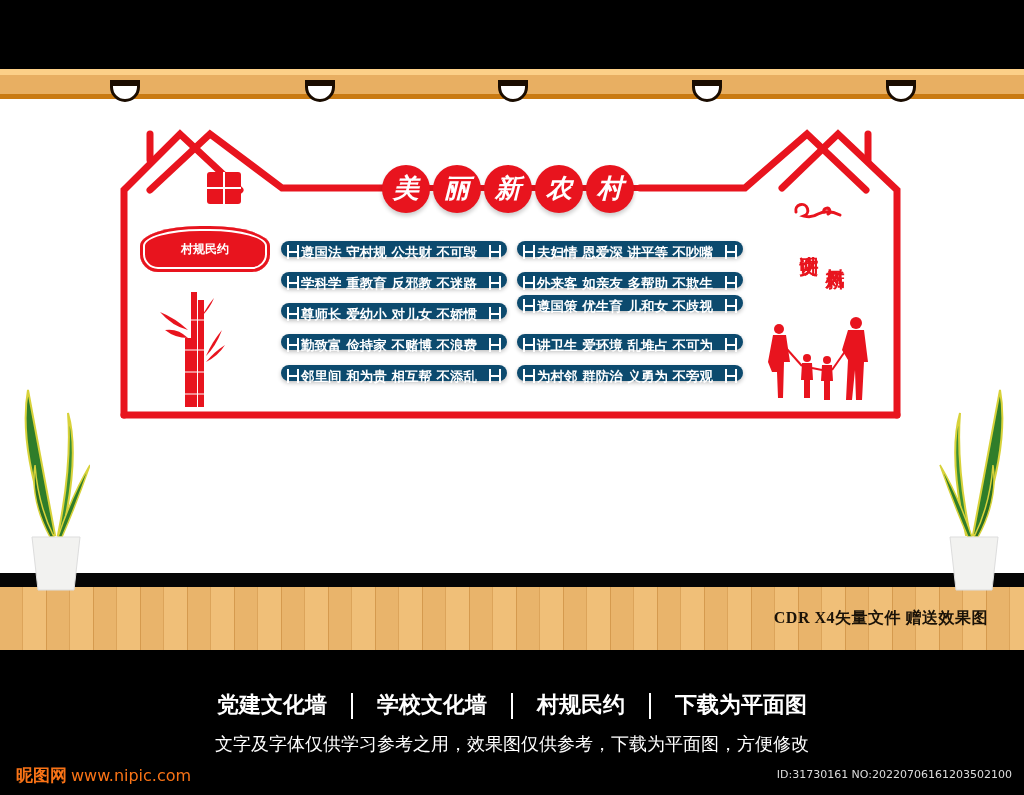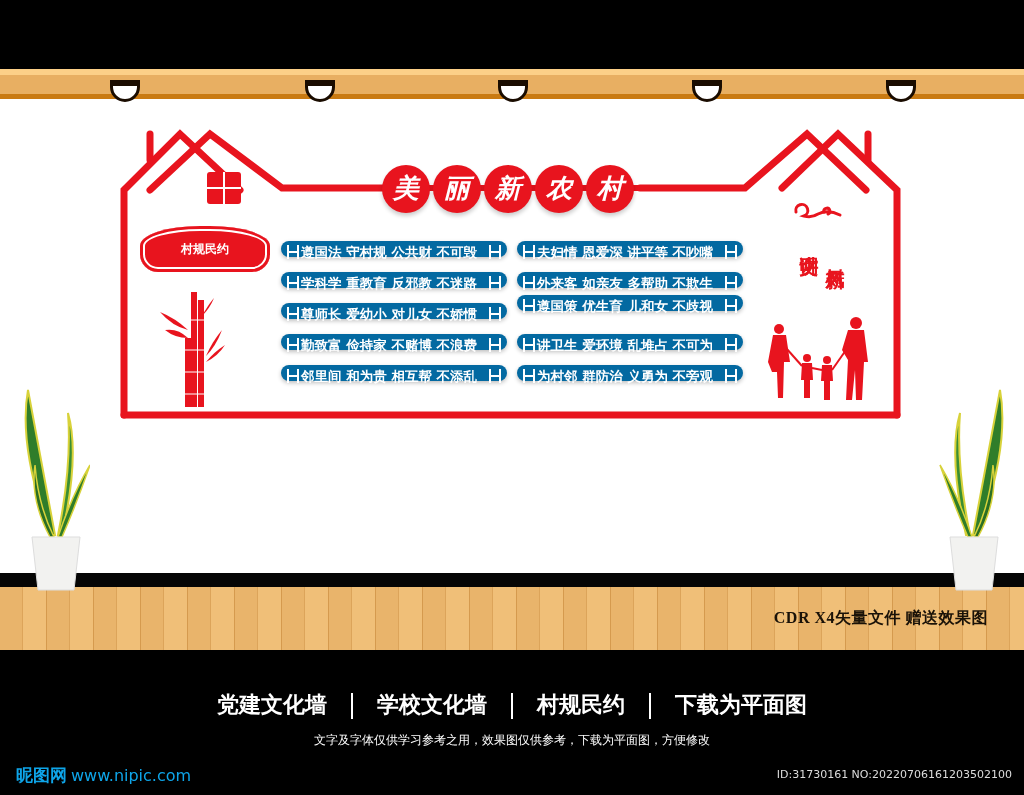--- a/index.html
+++ b/index.html
@@ -11,32 +11,32 @@
   .lamp{position:absolute;top:80px;width:30px;height:22px;background:#fff;border:3px solid #1a0c00;border-top-width:6px;border-radius:0 0 15px 15px;}
   .wall{position:absolute;left:0;top:99px;width:1024px;height:474px;background:#fff;}
   .baseboard{position:absolute;left:0;top:573px;width:1024px;height:14px;background:#050505;}
   .floor{position:absolute;left:0;top:587px;width:1024px;height:63px;
     background:repeating-linear-gradient(90deg,#e9b46b 0 22px,#dca45a 22px 23px,#f0bf78 23px 46px,#d59a4e 46px 47px);}
   .floor-tag{position:absolute;right:36px;top:608px;font-size:16px;font-weight:bold;color:#1a1208;font-family:Liberation Serif, serif;letter-spacing:0.5px;}
   .bottom-band{position:absolute;left:0;top:650px;width:1024px;height:145px;background:#000;}
   .cats{position:absolute;left:0;top:690px;width:1024px;text-align:center;color:#fff;font-size:22px;font-weight:bold;}
   .cats span{margin:8px 10px;}
   .sep{display:inline-block;width:2px;height:26px;background:#fff;vertical-align:middle;margin:0 14px;}
-  .note{position:absolute;left:0;top:732px;width:1024px;text-align:center;color:#fff;font-size:12px;}
-  .logo{position:absolute;left:16px;top:764px;color:#0ea5e9;font-size:17px;font-weight:bold;}
+  .note{position:absolute;left:0;top:732px;width:1024px;text-align:center;color:#fff;font-size:18px;}
+  .logo{position:absolute;left:16px;top:764px;color:#f97316;font-size:17px;font-weight:bold;}
   .logo .url{font-weight:normal;font-size:16px;margin-left:4px;}
   .idtxt{position:absolute;right:12px;top:768px;color:#ddd;font-size:11px;}
 
   
   .house{position:absolute;left:0;top:0;}
   .title-circle{position:absolute;top:165px;width:48px;height:48px;border-radius:50%;background:#e8141e;color:#fff;
     font-family:"DejaVu Serif",serif;font-size:26px;font-weight:bold;font-style:italic;text-align:center;line-height:46px;box-shadow:0 3px 4px rgba(0,0,0,.2);}
   .plaque{position:absolute;left:140px;top:226px;width:130px;height:46px;background:#e8141e;color:#fff;font-size:12px;font-weight:bold;
     text-align:center;line-height:46px;border-radius:60px 60px 18px 18px / 20px 20px 18px 18px;box-shadow:inset 0 0 0 3px #e8141e,inset 0 0 0 5px #fff;}
-  .rule{position:absolute;height:16px;background:#0369a1;border-radius:11px;color:#fff;font-size:13.5px;font-weight:bold;line-height:22px;
+  .rule{position:absolute;height:16px;background:#0c4a6e;border-radius:11px;color:#fff;font-size:13.5px;font-weight:bold;line-height:22px;
     padding-left:20px;box-shadow:0 2px 4px rgba(0,0,0,.25);white-space:nowrap;}
   .rule::before,.rule::after{content:"";position:absolute;top:4px;width:8px;height:14px;border-left:2px solid #fff;border-right:2px solid #fff;
     background:linear-gradient(#fff,#fff) center/100% 2px no-repeat;}
   .rule::before{left:6px;}
   .rule::after{right:6px;}
   .slogan{position:absolute;color:#e8141e;font-size:19px;font-weight:bold;writing-mode:vertical-rl;line-height:20px;letter-spacing:1px;}
   .plant{position:absolute;}
 </style>
 </head>
 <body>

